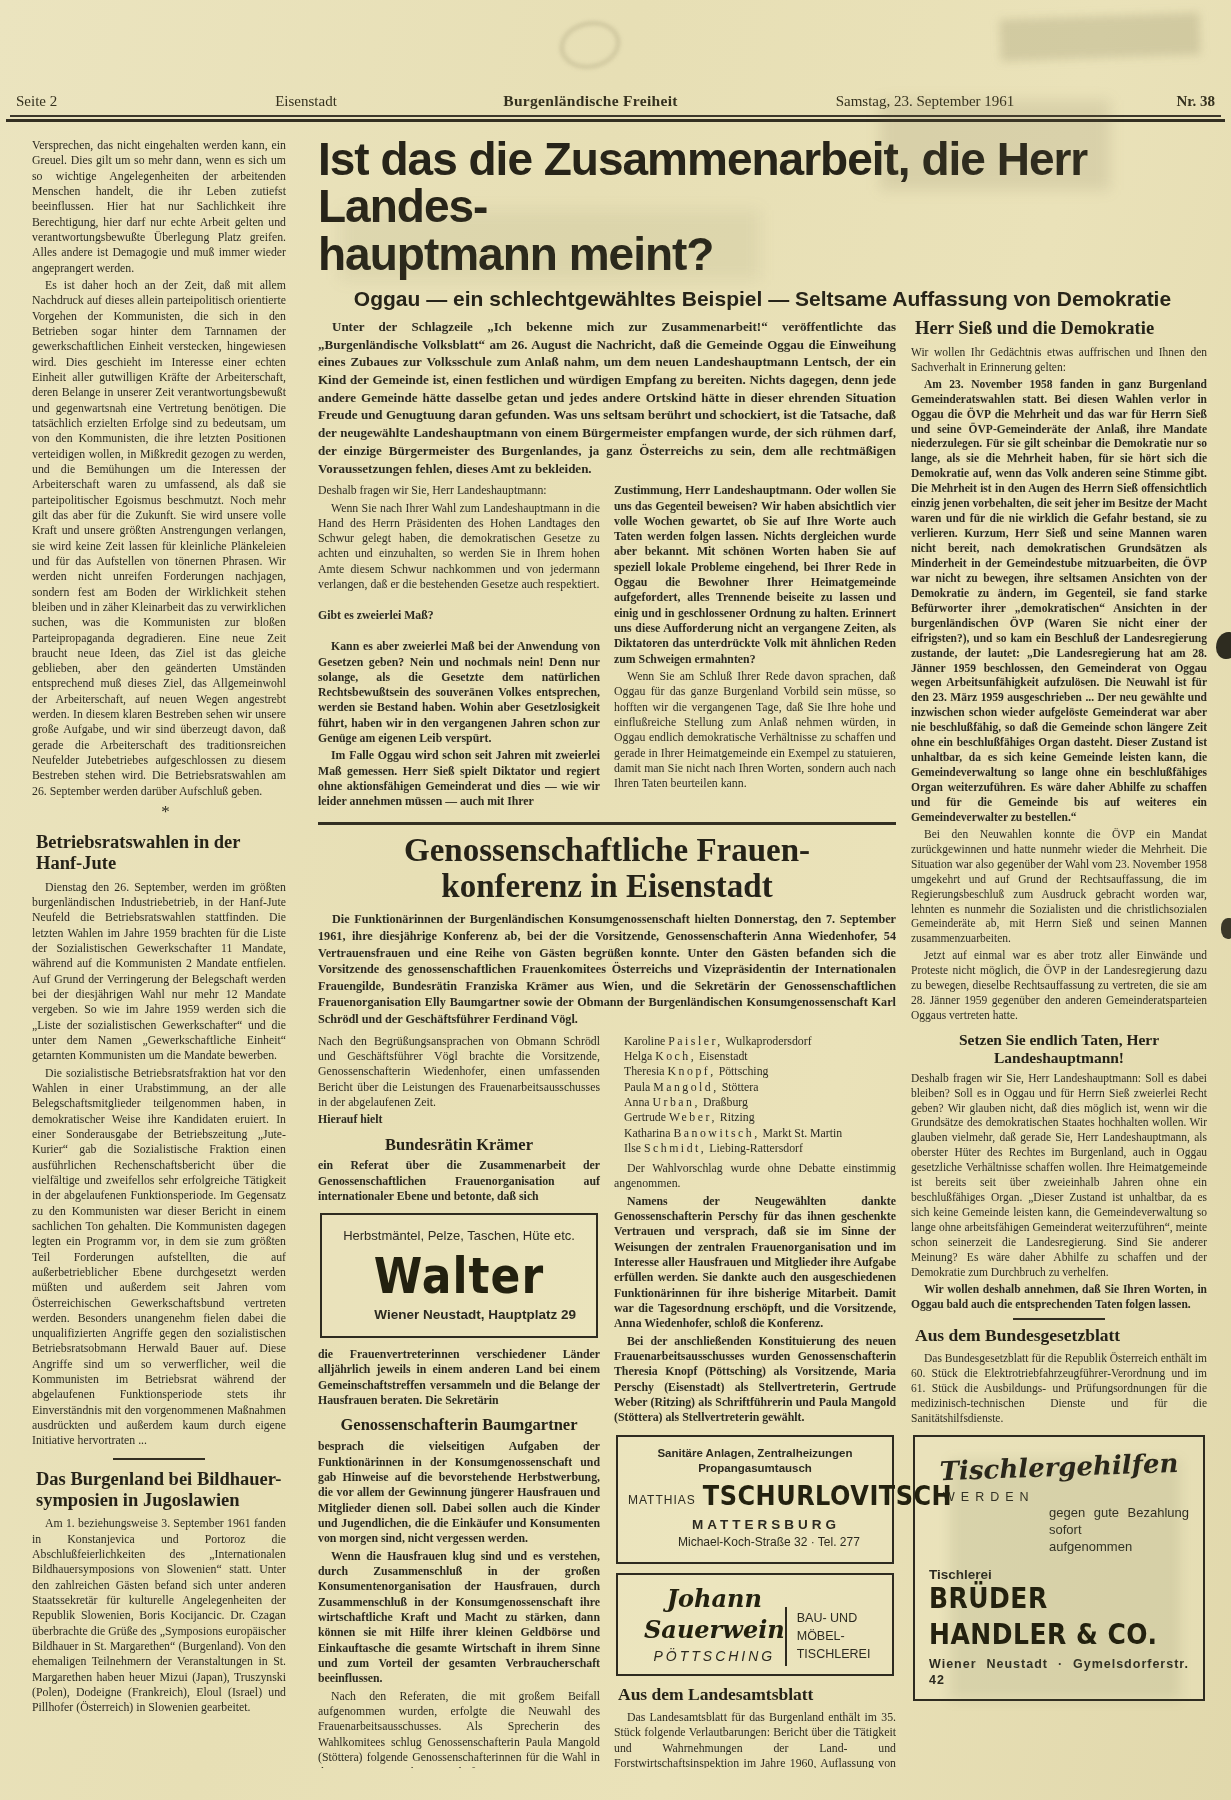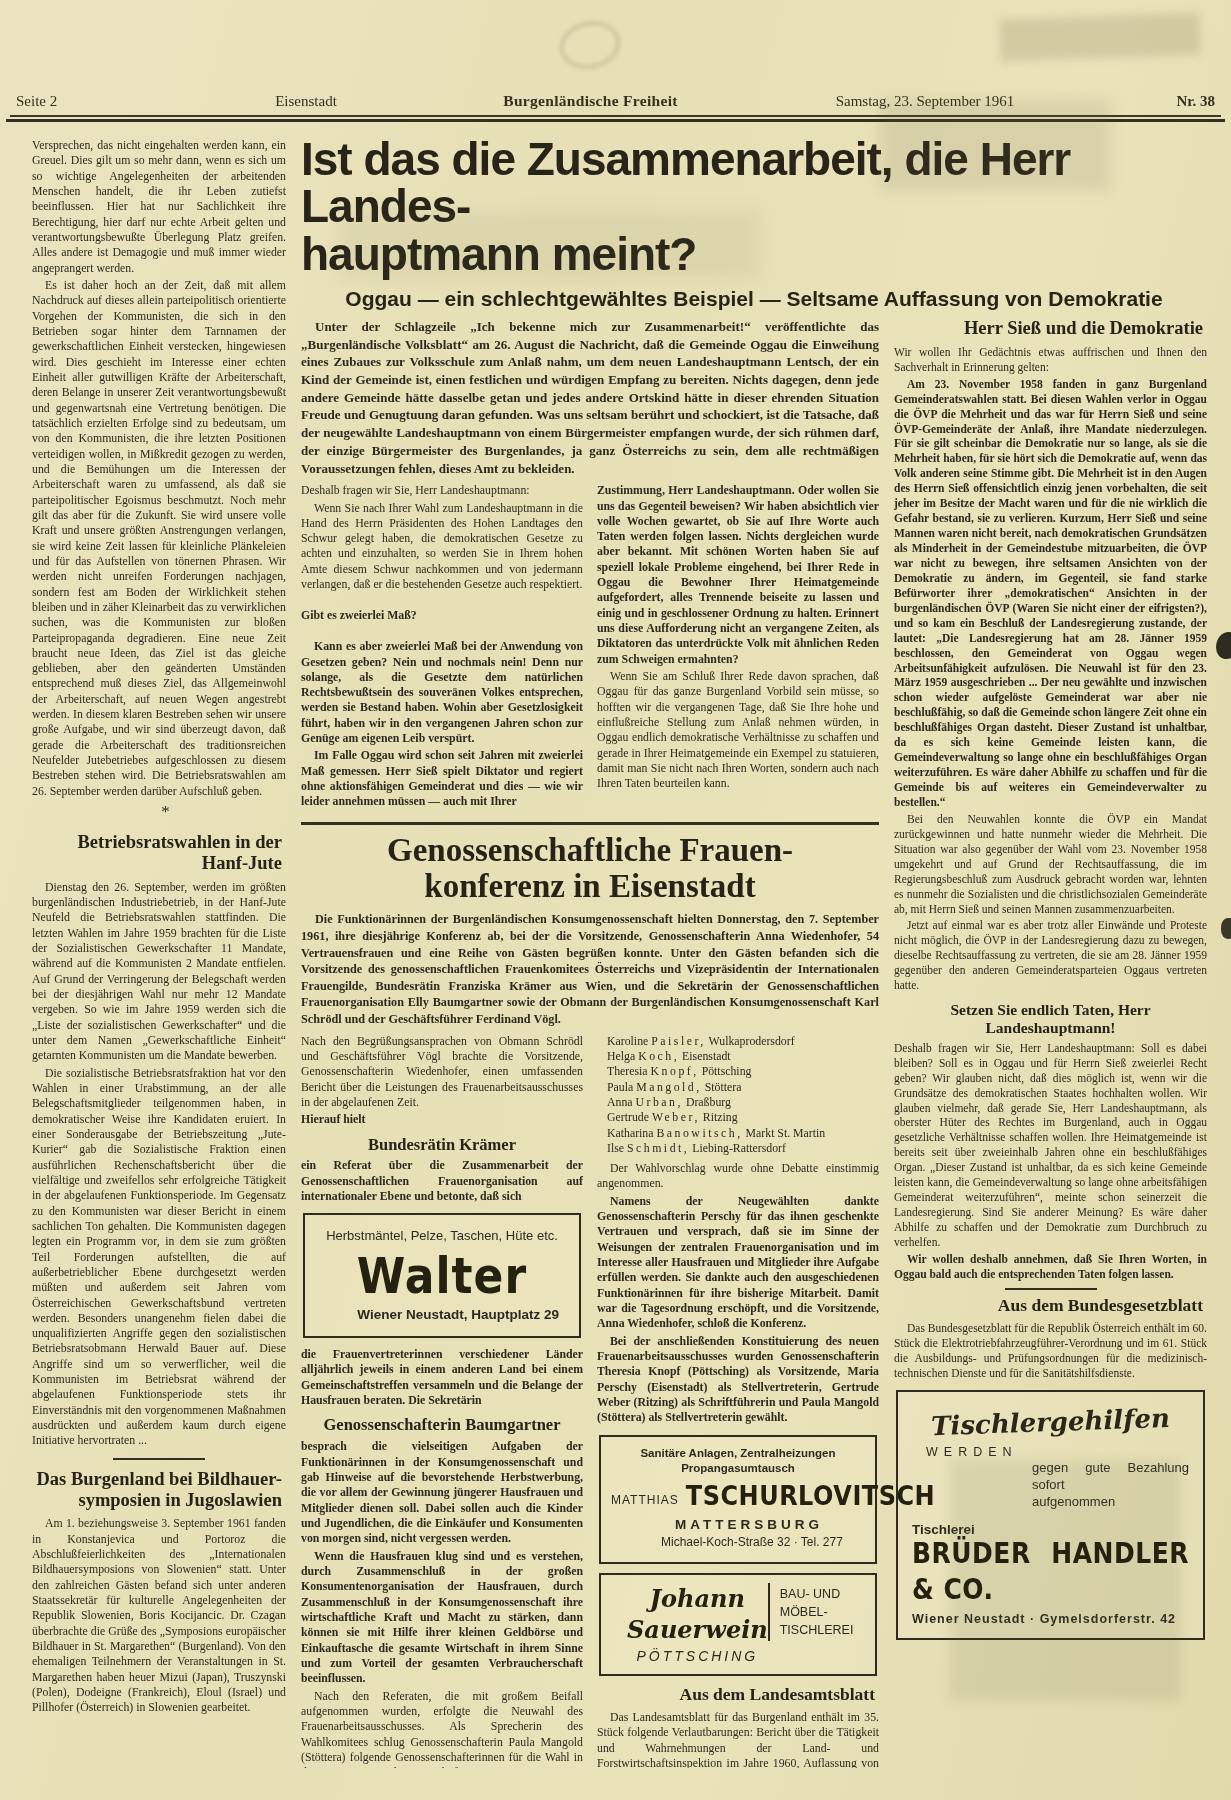--- a/index.html
+++ b/index.html
@@ -15,31 +15,31 @@
   .masthead{margin-top:92px;display:grid;grid-template-columns:170px 240px 1fr 340px 120px;
     align-items:baseline;padding:0 16px 5px 16px;font-size:15px;color:#35311f;}
   .mh-page{justify-self:start;}
   .mh-city{justify-self:center;}
   .mh-paper{justify-self:center;font-weight:700;font-size:15.5px;letter-spacing:.3px;}
   .mh-date{justify-self:center;}
   .mh-issue{justify-self:end;font-weight:700;}
   .rule-a{border-top:2px solid #3c372a;margin:0 10px;}
   .rule-b{border-top:3.5px solid #332f22;margin:2px 6px 0 6px;}
   
-  .content{display:flex;gap:15px;padding:12px 24px 0 32px;height:1646px;overflow:hidden;}
+  .content{display:flex;gap:32px;padding:12px 24px 0 32px;height:1646px;overflow:hidden;}
   .col-left{flex:0 0 254px;font-size:11.8px;line-height:1.3;text-align:justify;padding-top:4px;}
   .main{flex:1;display:flex;flex-direction:column;min-width:0;}
   .main-body{display:flex;gap:15px;flex:1;min-height:0;}
   .mid{flex:0 0 578px;min-width:0;}
   .right-col{flex:1;font-size:11.5px;line-height:1.3;text-align:justify;min-width:0;}
   p.jp{margin:0 0 2px 0;text-indent:13px;}
   p.ni{text-indent:0;}
   .bold{font-weight:700;}
   .star{text-align:center;font-size:17px;margin:4px 0;text-indent:0;}
-  .head-serif{font-weight:700;font-size:18.5px;line-height:1.12;text-align:right;margin:9px 4px 6px;color:#262318;}
+  .head-serif{font-weight:700;font-size:18.5px;line-height:1.12;text-align:left;margin:9px 4px 6px;color:#262318;}
   .head-small{font-weight:700;font-size:16.5px;line-height:1.15;text-align:center;margin:8px 4px 4px;color:#262318;}
   .divider{width:92px;border-top:2.5px solid #332f22;margin:9px auto;}
   
   .headline{font-family:"Liberation Sans","DejaVu Sans",sans-serif;font-weight:700;
     font-size:46px;line-height:1.03;letter-spacing:-1px;color:#272419;margin-top:2px;}
   .subhead{font-family:"Liberation Sans","DejaVu Sans",sans-serif;font-weight:700;text-align:center;
     font-size:21px;margin:9px 0 7px;color:#272419;}
   .intro{font-weight:700;font-size:13px;line-height:1.36;text-align:justify;text-indent:14px;margin:0 0 6px;}
   .two-col{display:flex;gap:14px;}
   .two-col>div{flex:1;font-size:11.8px;line-height:1.3;text-align:justify;min-width:0;}
@@ -55,21 +55,21 @@
   .walter-tag{font-family:"Liberation Sans",sans-serif;font-size:13px;margin-top:4px;}
   .walter-name{font-family:"DejaVu Sans",sans-serif;font-weight:700;font-size:44px;line-height:1.05;
     letter-spacing:1px;transform:scaleY(1.12);margin:8px 0 6px;color:#23210f;}
   .walter-addr{font-family:"Liberation Sans",sans-serif;font-weight:700;font-size:13.5px;text-align:right;margin:2px 10px 4px 0;}
   .ad-tsch .tsch-top{font-family:"Liberation Sans",sans-serif;font-size:11.5px;text-align:center;line-height:1.3;font-weight:bold;}
   .tsch-name-row{display:flex;align-items:baseline;gap:7px;margin-top:5px;}
   .tsch-first{font-family:"Liberation Sans",sans-serif;font-size:12px;letter-spacing:1px;}
   .tsch-name{font-family:"DejaVu Sans",sans-serif;font-weight:700;font-size:24px;letter-spacing:.5px;transform:scaleY(1.1);color:#23210f;}
   .tsch-city{font-family:"Liberation Sans",sans-serif;font-weight:700;font-size:13.5px;letter-spacing:4px;margin:4px 0 0 64px;}
   .tsch-addr{font-family:"Liberation Sans",sans-serif;font-size:12px;margin:2px 0 2px 50px;}
-  .ad-sauer{display:flex;align-items:flex-start;padding:8px 26px;}
+  .ad-sauer{display:flex;align-items:flex-end;padding:8px 26px;}
   .sauer-left{flex:1;text-align:center;}
   .sauer-name{font-family:"DejaVu Serif",serif;font-style:italic;font-weight:700;font-size:24px;color:#23210f;}
   .sauer-city{font-family:"Liberation Sans",sans-serif;font-style:italic;font-size:14px;letter-spacing:3px;margin-top:2px;}
   .sauer-right{border-left:2px solid #2e2b20;padding:2px 0 2px 10px;font-family:"Liberation Sans",sans-serif;
     font-size:12.5px;line-height:1.45;display:flex;flex-direction:column;justify-content:center;}
   .ad-handler{padding:14px 14px 10px;}
   .handler-script{font-family:"DejaVu Serif",serif;font-style:italic;font-weight:700;font-size:26px;text-align:center;
     transform:rotate(-2deg);color:#2a271a;}
   .handler-werden{font-family:"Liberation Sans",sans-serif;font-size:12.5px;letter-spacing:6px;margin:4px 0 0 14px;}
   .handler-line{font-family:Liberation Sans, sans-serif;font-size:13px;margin-left:120px;}

